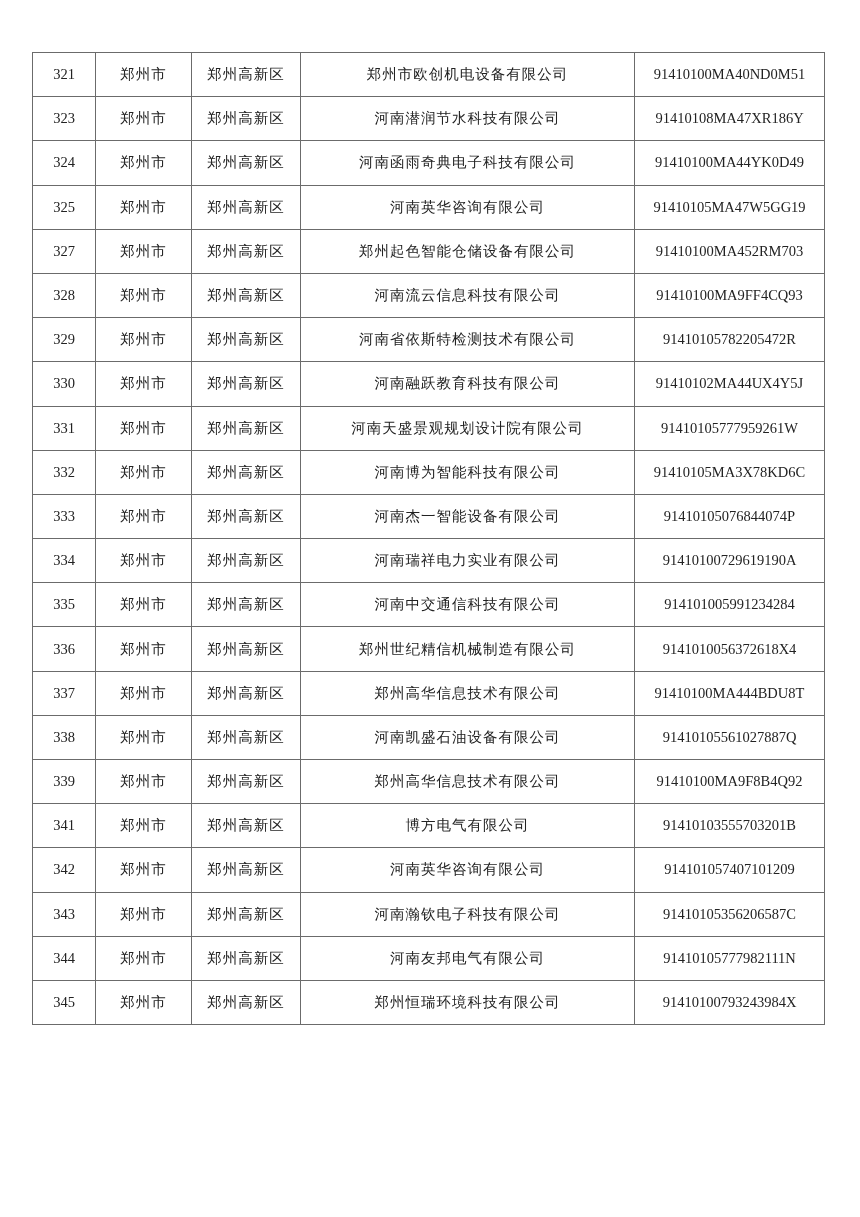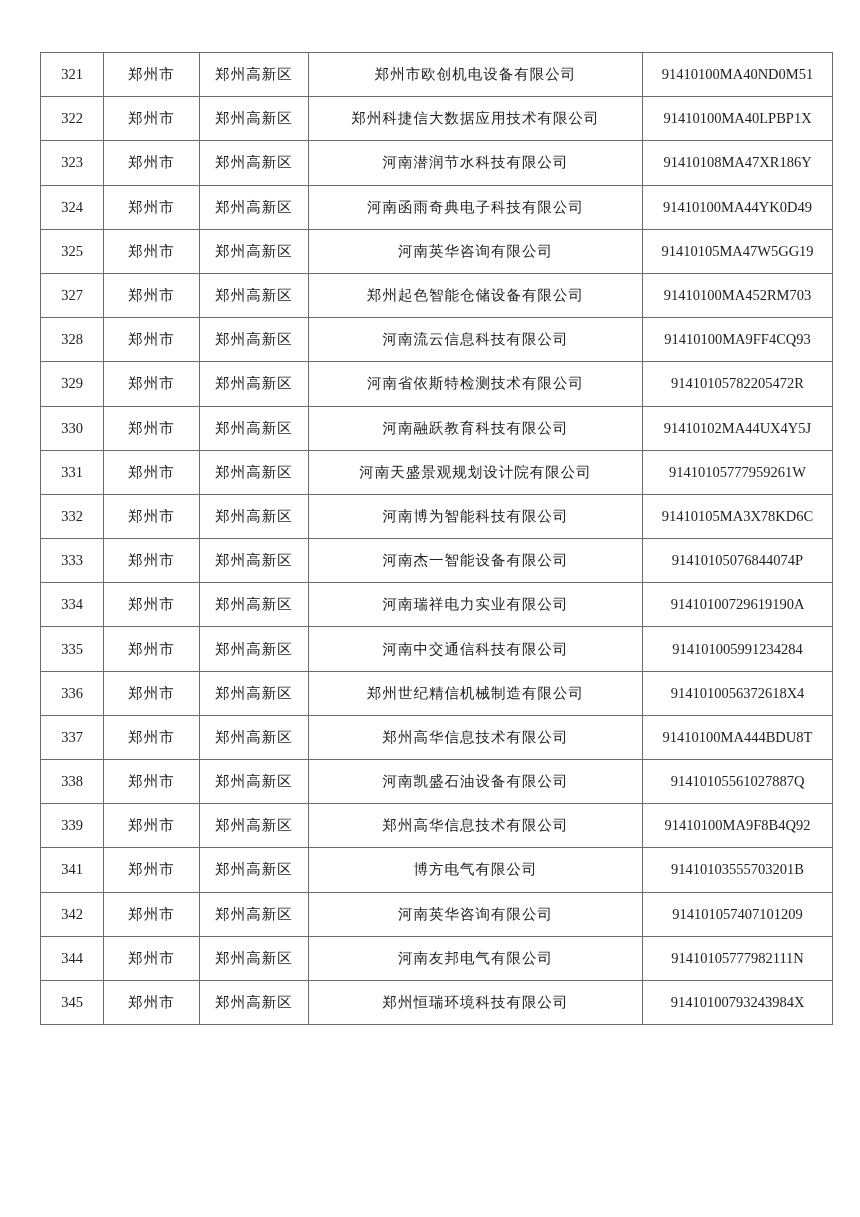--- a/index.html
+++ b/index.html
@@ -10,21 +10,21 @@
   body {
     width: 860px;
     height: 1217px;
     position: relative;
     overflow: hidden;
     font-family: "DejaVu Serif", "Liberation Serif", serif;
     color: #222222;
   }
   .page-table {
     position: absolute;
-    left: 40px;
+    left: 32px;
     top: 52px;
     width: 773px;
     border-collapse: collapse;
     table-layout: fixed;
   }
   .page-table td {
     border: 1px solid #6b6b6b;
     height: 43.2px;
     padding: 0 2px;
     text-align: center;
@@ -46,27 +46,20 @@
 <table class="page-table">
   <tbody id="table-body">
   <tr>
     <td class="col-no">321</td>
     <td class="col-city cjk">郑州市</td>
     <td class="col-district cjk">郑州高新区</td>
     <td class="col-company cjk">郑州市欧创机电设备有限公司</td>
     <td class="col-code">91410100MA40ND0M51</td>
   </tr>
       <tr>
-    <td class="col-no">322</td>
-    <td class="col-city cjk">郑州市</td>
-    <td class="col-district cjk">郑州高新区</td>
-    <td class="col-company cjk">郑州科捷信大数据应用技术有限公司</td>
-    <td class="col-code">91410100MA40LPBP1X</td>
-  </tr>
-      <tr>
     <td class="col-no">323</td>
     <td class="col-city cjk">郑州市</td>
     <td class="col-district cjk">郑州高新区</td>
     <td class="col-company cjk">河南潜润节水科技有限公司</td>
     <td class="col-code">91410108MA47XR186Y</td>
   </tr>
       <tr>
     <td class="col-no">324</td>
     <td class="col-city cjk">郑州市</td>
     <td class="col-district cjk">郑州高新区</td>
@@ -177,20 +170,27 @@
     <td class="col-district cjk">郑州高新区</td>
     <td class="col-company cjk">博方电气有限公司</td>
     <td class="col-code">91410103555703201B</td>
   </tr>
       <tr>
     <td class="col-no">342</td>
     <td class="col-city cjk">郑州市</td>
     <td class="col-district cjk">郑州高新区</td>
     <td class="col-company cjk">河南英华咨询有限公司</td>
     <td class="col-code">914101057407101209</td>
+  </tr>
+      <tr>
+    <td class="col-no">343</td>
+    <td class="col-city cjk">郑州市</td>
+    <td class="col-district cjk">郑州高新区</td>
+    <td class="col-company cjk">河南瀚钦电子科技有限公司</td>
+    <td class="col-code">91410105356206587C</td>
   </tr>
       <tr>
     <td class="col-no">344</td>
     <td class="col-city cjk">郑州市</td>
     <td class="col-district cjk">郑州高新区</td>
     <td class="col-company cjk">河南友邦电气有限公司</td>
     <td class="col-code">91410105777982111N</td>
   </tr>
       <tr>
     <td class="col-no">345</td>

